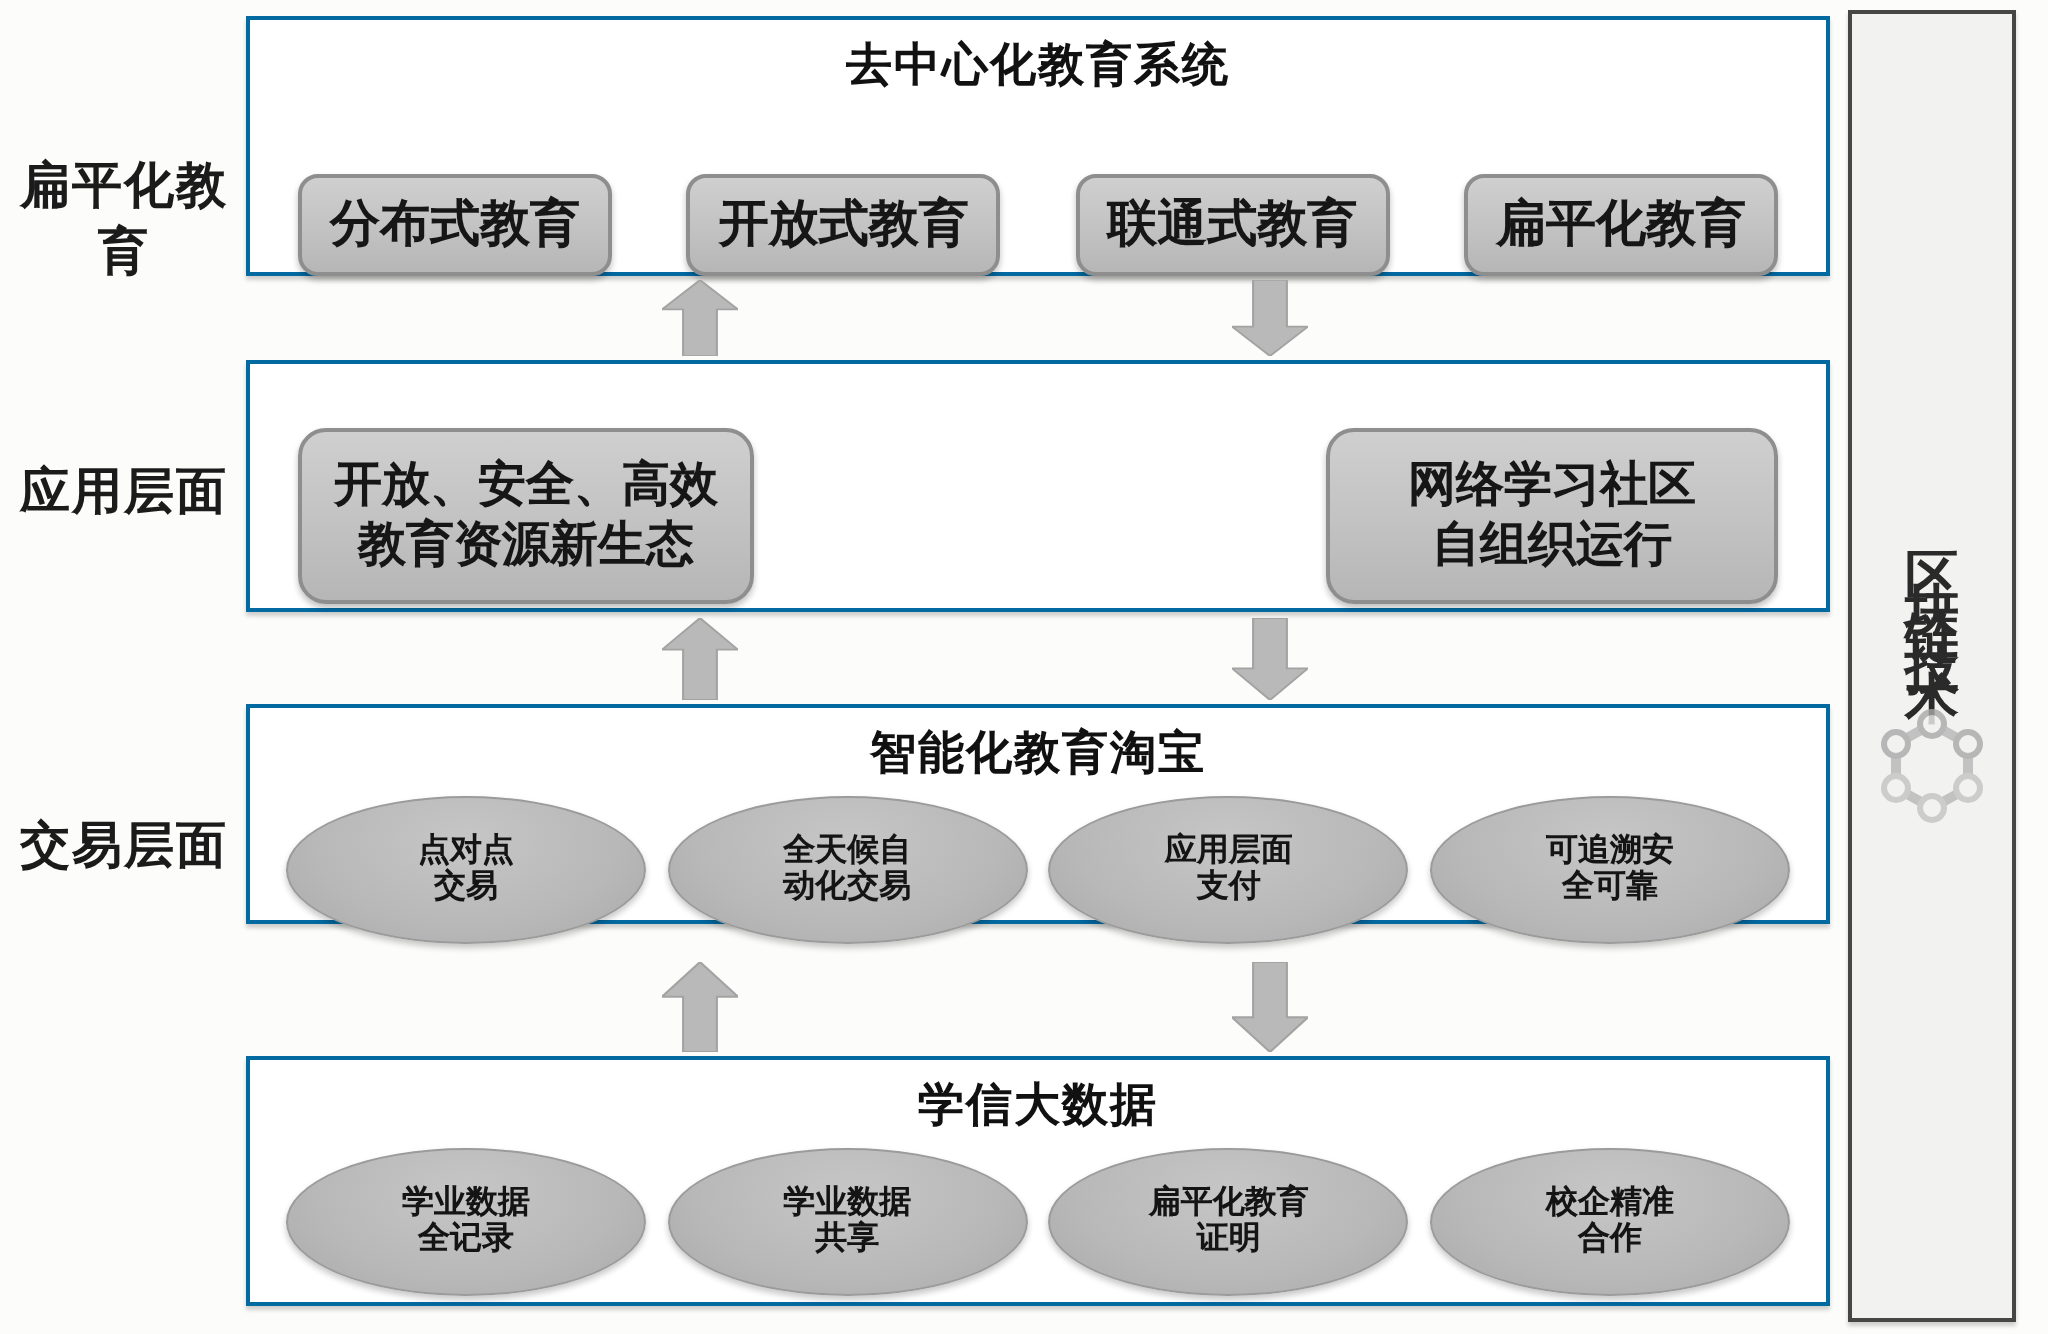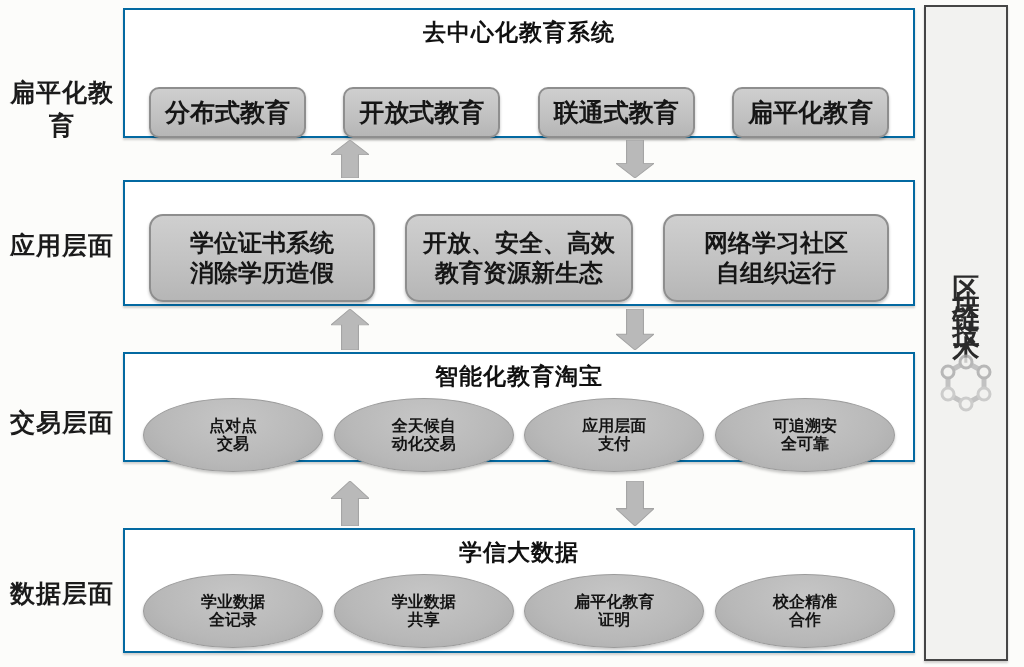--- a/index.html
+++ b/index.html
@@ -85,36 +85,33 @@
   .chain-icon{width:56px;height:58px;opacity:0.8;}
 </style>
 </head>
 <body>
 
 <div class="page">
 
   <div class="side-label" style="top:76px;">扁平化教育</div>
   <div class="side-label" style="top:229px;">应用层面</div>
   <div class="side-label" style="top:406px;">交易层面</div>
-  <div class="side-label" style="top:577px;">数据层面</div>
 
   <div class="layer-box layer-1" style="top:8px;height:130px;">
     <div class="box-title">去中心化教育系统</div>
     <div class="items-row">
       <div class="pill">分布式教育</div>
       <div class="pill">开放式教育</div>
       <div class="pill">联通式教育</div>
       <div class="pill">扁平化教育</div>
     </div>
   </div>
 
   <div class="layer-box layer-2" style="top:180px;height:126px;">
     <div class="items-row">
-      <div class="pill pill-large multiline">学位证书系统
-消除学历造假</div>
       <div class="pill pill-large multiline">开放、安全、高效
 教育资源新生态</div>
       <div class="pill pill-large multiline">网络学习社区
 自组织运行</div>
     </div>
   </div>
 
   <div class="layer-box layer-3" style="top:352px;height:110px;">
     <div class="box-title">智能化教育淘宝</div>
     <div class="items-row">

